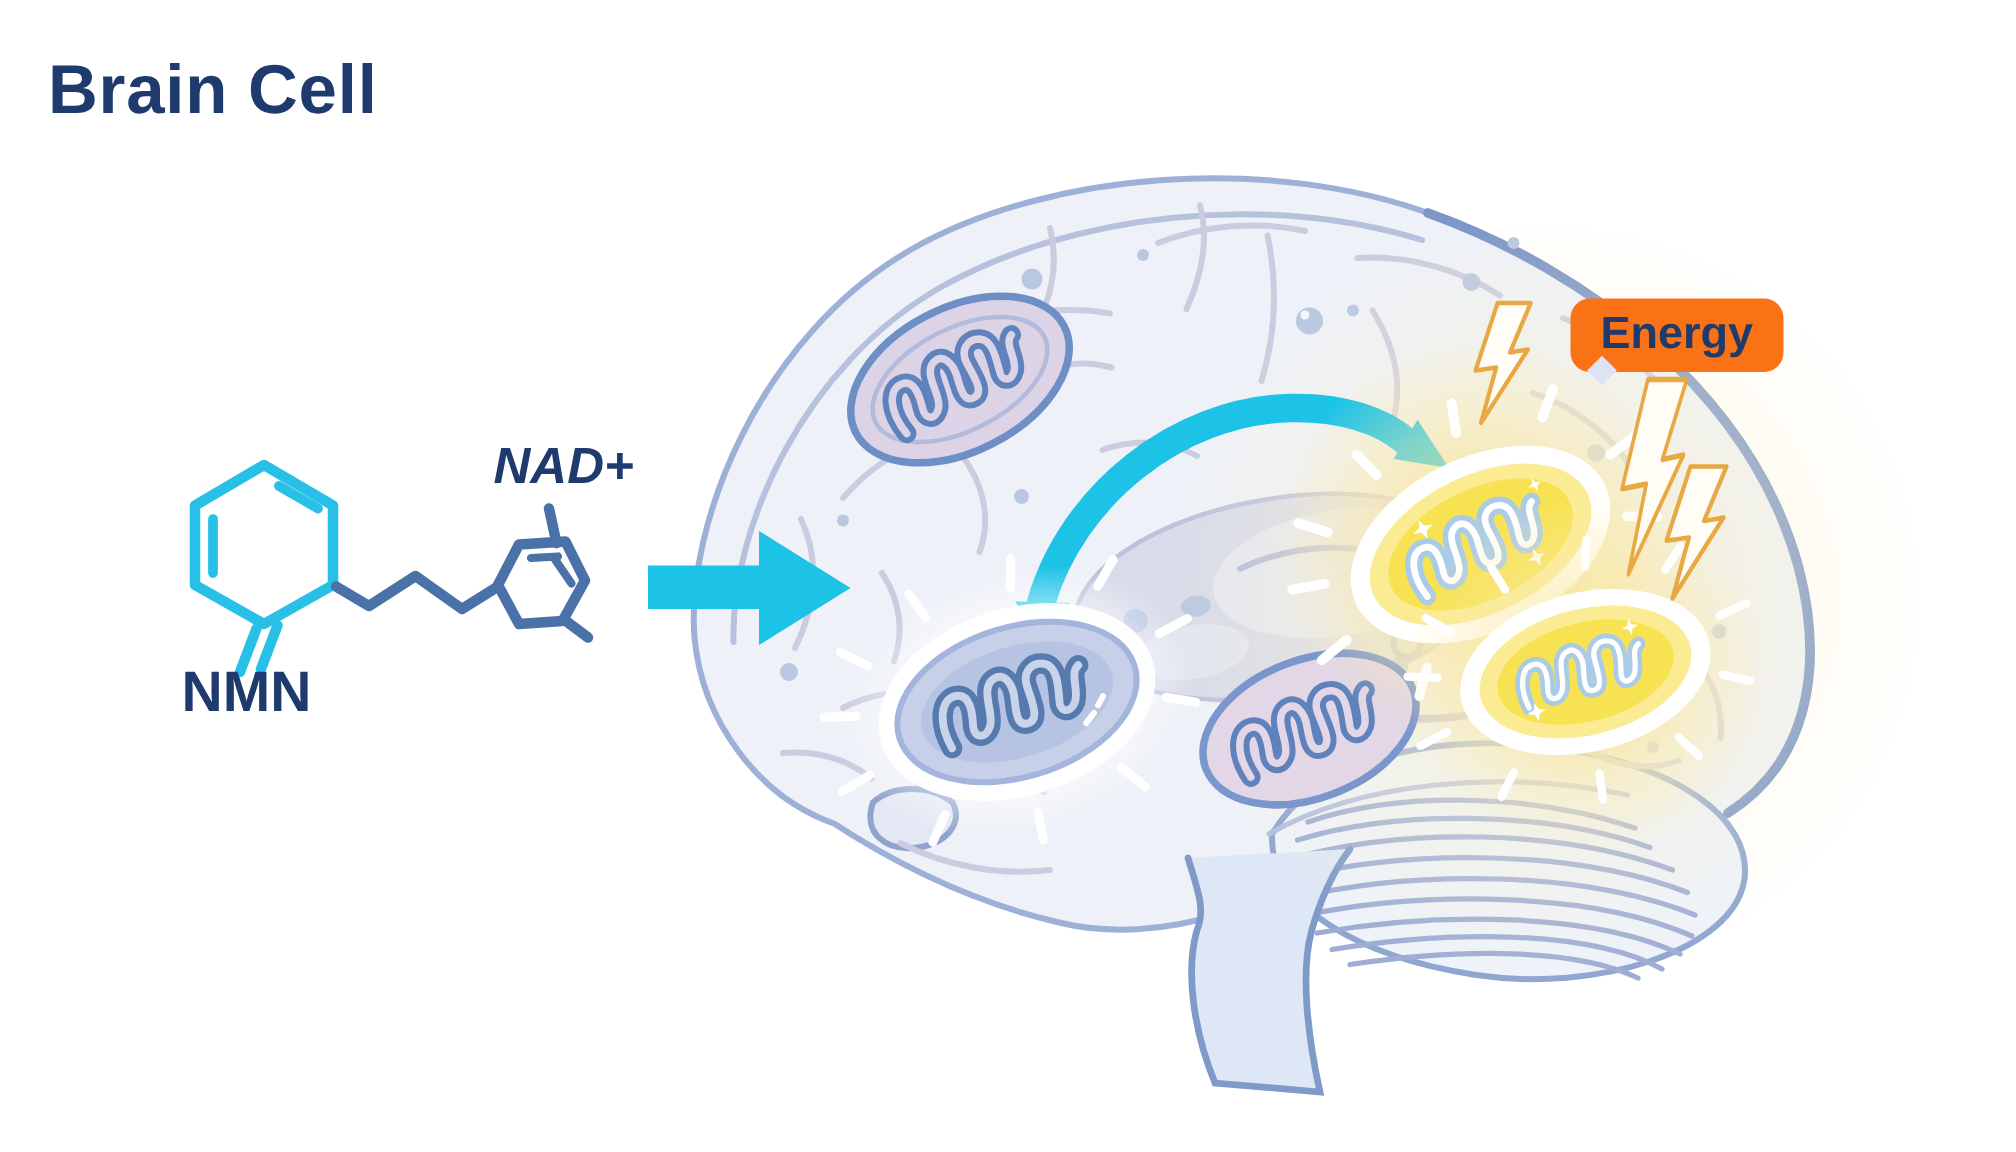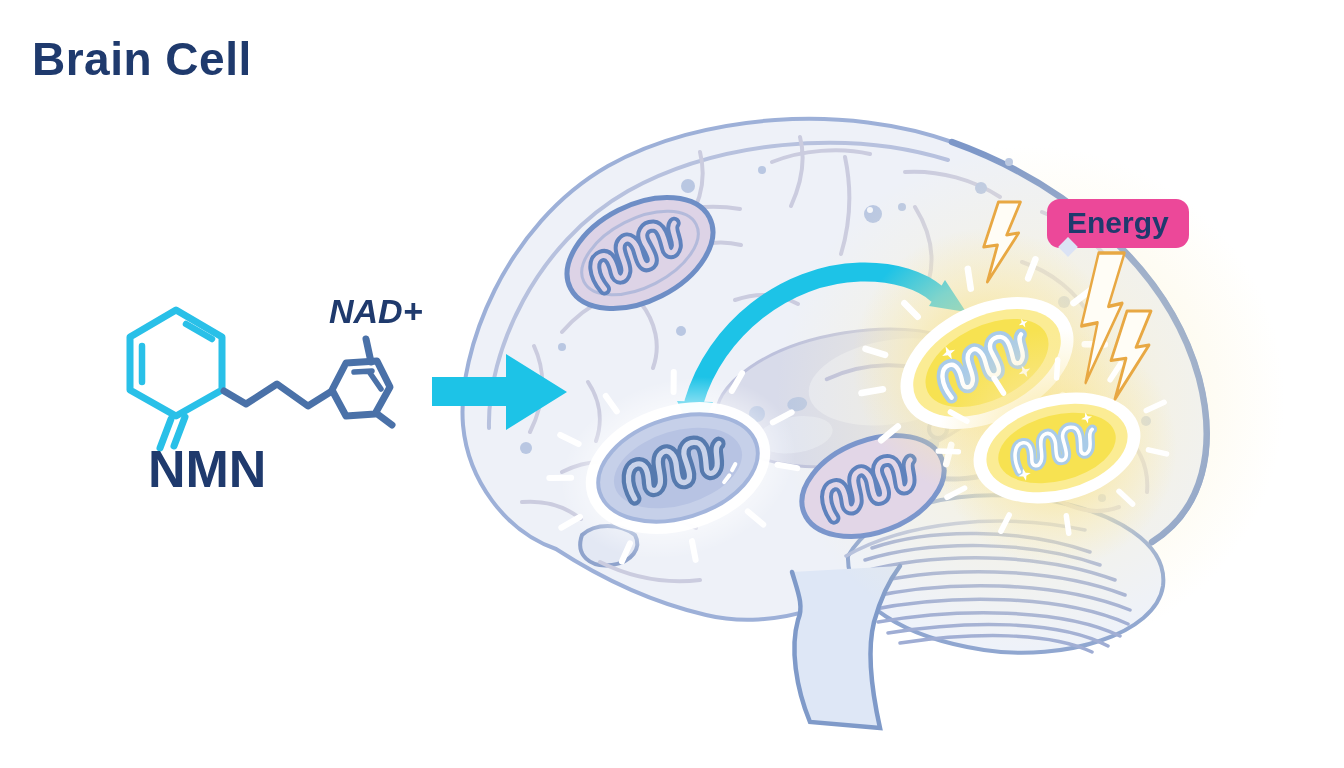--- a/index.html
+++ b/index.html
@@ -2,22 +2,22 @@
 <html><head>
 <meta charset="utf-8">
 <style>
   html,body{margin:0;padding:0;background:#ffffff;}
   .stage{position:relative;width:1344px;height:768px;overflow:hidden;background:#ffffff;
          font-family:"Liberation Sans",sans-serif;}
   .stage svg{position:absolute;left:0;top:0;}
   .lbl{position:absolute;color:#1f3a6d;font-weight:800;line-height:1;}
   .title{top:36px;left:0;width:1344px;text-align:left;font-size:46px;letter-spacing:.5px;margin-left:32px;}
   .nad{left:329px;top:294px;font-size:34px;font-style:italic;}
-  .nmn{left:148px;top:443px;font-size:52px;}
-  .badge{position:absolute;left:1047px;top:199px;background:#ec4899;border-radius:13px;
+  .nmn{left:121px;top:443px;font-size:38px;}
+  .badge{position:absolute;left:1047px;top:199px;background:#f97316;border-radius:13px;
          padding:9px 20px 10px;box-shadow:0 0 0 0;}
   .badge:after{content:"";position:absolute;left:14px;bottom:-6px;width:14px;height:14px;
          background:#dbe3f5;transform:rotate(45deg);}
   .badge span{position:relative;color:#1f3a6d;font-weight:800;font-size:30px;line-height:1;}
 </style>
 </head>
 <body>
 
 <div class="stage">
 

